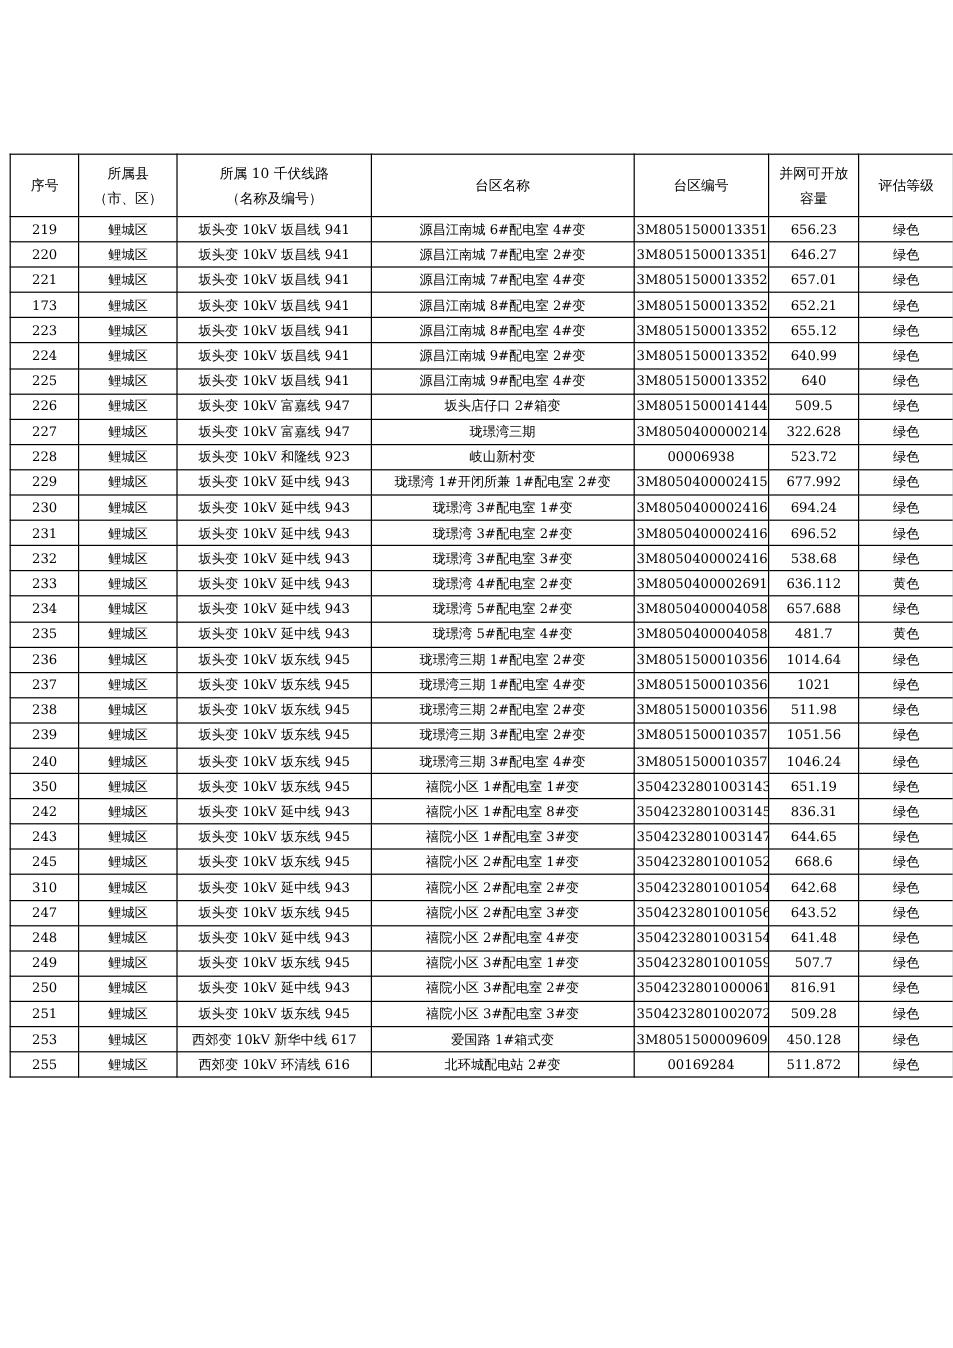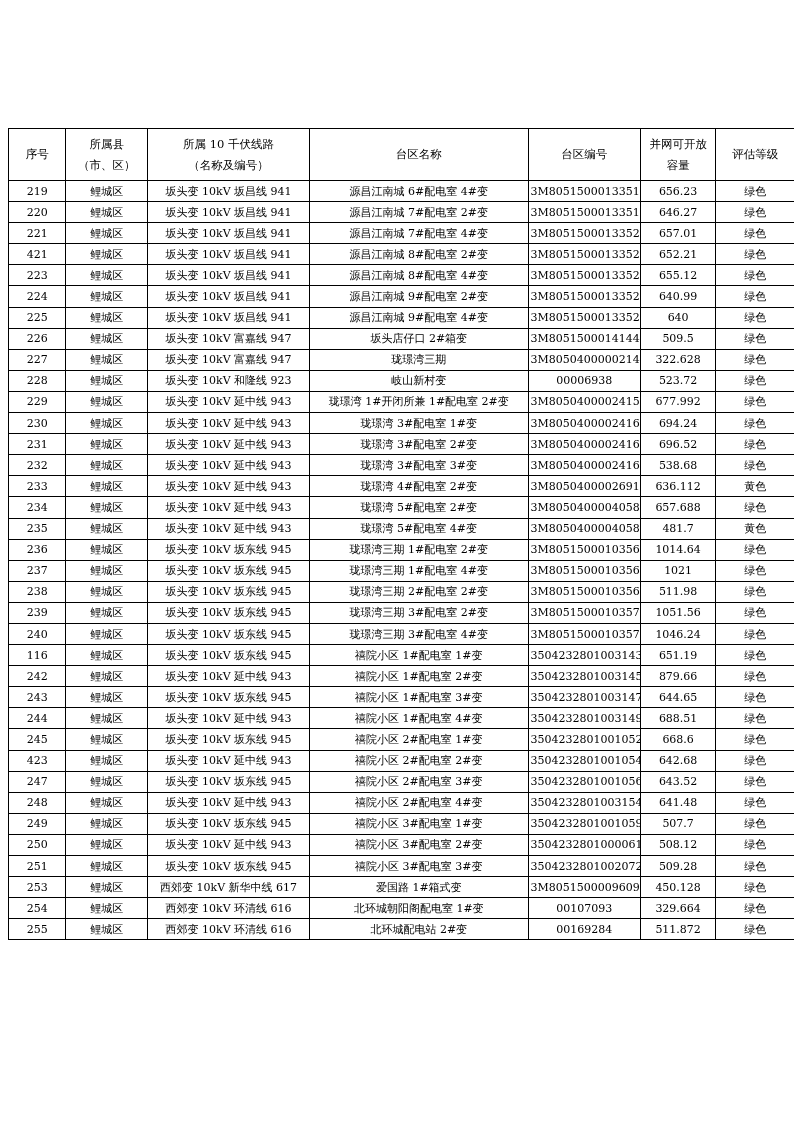--- a/index.html
+++ b/index.html
@@ -104,21 +104,21 @@
         <tr>
           <td>221</td>
           <td>鲤城区</td>
           <td>坂头变 10kV 坂昌线 941</td>
           <td>源昌江南城 7#配电室 4#变</td>
           <td>3M80515000133520</td>
           <td>657.01</td>
           <td>绿色</td>
         </tr>
         <tr>
-          <td>421</td>
+          <td>173</td>
           <td>鲤城区</td>
           <td>坂头变 10kV 坂昌线 941</td>
           <td>源昌江南城 8#配电室 2#变</td>
           <td>3M80515000133521</td>
           <td>652.21</td>
           <td>绿色</td>
         </tr>
         <tr>
           <td>223</td>
           <td>鲤城区</td>
@@ -275,66 +275,57 @@
         <tr>
           <td>240</td>
           <td>鲤城区</td>
           <td>坂头变 10kV 坂东线 945</td>
           <td>珑璟湾三期 3#配电室 4#变</td>
           <td>3M80515000103572</td>
           <td>1046.24</td>
           <td>绿色</td>
         </tr>
         <tr>
-          <td>116</td>
+          <td>350</td>
           <td>鲤城区</td>
           <td>坂头变 10kV 坂东线 945</td>
           <td>禧院小区 1#配电室 1#变</td>
           <td>3504232801003143</td>
           <td>651.19</td>
           <td>绿色</td>
         </tr>
         <tr>
           <td>242</td>
           <td>鲤城区</td>
           <td>坂头变 10kV 延中线 943</td>
-          <td>禧院小区 1#配电室 2#变</td>
+          <td>禧院小区 1#配电室 8#变</td>
           <td>3504232801003145</td>
-          <td>879.66</td>
+          <td>836.31</td>
           <td>绿色</td>
         </tr>
         <tr>
           <td>243</td>
           <td>鲤城区</td>
           <td>坂头变 10kV 坂东线 945</td>
           <td>禧院小区 1#配电室 3#变</td>
           <td>3504232801003147</td>
           <td>644.65</td>
           <td>绿色</td>
         </tr>
         <tr>
-          <td>244</td>
-          <td>鲤城区</td>
-          <td>坂头变 10kV 延中线 943</td>
-          <td>禧院小区 1#配电室 4#变</td>
-          <td>3504232801003149</td>
-          <td>688.51</td>
-          <td>绿色</td>
-        </tr>
-        <tr>
           <td>245</td>
           <td>鲤城区</td>
           <td>坂头变 10kV 坂东线 945</td>
           <td>禧院小区 2#配电室 1#变</td>
           <td>3504232801001052</td>
           <td>668.6</td>
           <td>绿色</td>
         </tr>
         <tr>
-          <td>423</td>
+          <td>310</td>
           <td>鲤城区</td>
           <td>坂头变 10kV 延中线 943</td>
           <td>禧院小区 2#配电室 2#变</td>
           <td>3504232801001054</td>
           <td>642.68</td>
           <td>绿色</td>
         </tr>
         <tr>
           <td>247</td>
           <td>鲤城区</td>
@@ -361,48 +352,39 @@
           <td>3504232801001059</td>
           <td>507.7</td>
           <td>绿色</td>
         </tr>
         <tr>
           <td>250</td>
           <td>鲤城区</td>
           <td>坂头变 10kV 延中线 943</td>
           <td>禧院小区 3#配电室 2#变</td>
           <td>3504232801000061</td>
-          <td>508.12</td>
+          <td>816.91</td>
           <td>绿色</td>
         </tr>
         <tr>
           <td>251</td>
           <td>鲤城区</td>
           <td>坂头变 10kV 坂东线 945</td>
           <td>禧院小区 3#配电室 3#变</td>
           <td>3504232801002072</td>
           <td>509.28</td>
           <td>绿色</td>
         </tr>
         <tr>
           <td>253</td>
           <td>鲤城区</td>
           <td>西郊变 10kV 新华中线 617</td>
           <td>爱国路 1#箱式变</td>
           <td>3M80515000096096</td>
           <td>450.128</td>
-          <td>绿色</td>
-        </tr>
-        <tr>
-          <td>254</td>
-          <td>鲤城区</td>
-          <td>西郊变 10kV 环清线 616</td>
-          <td>北环城朝阳阁配电室 1#变</td>
-          <td>00107093</td>
-          <td>329.664</td>
           <td>绿色</td>
         </tr>
         <tr>
           <td>255</td>
           <td>鲤城区</td>
           <td>西郊变 10kV 环清线 616</td>
           <td>北环城配电站 2#变</td>
           <td>00169284</td>
           <td>511.872</td>
           <td>绿色</td>

